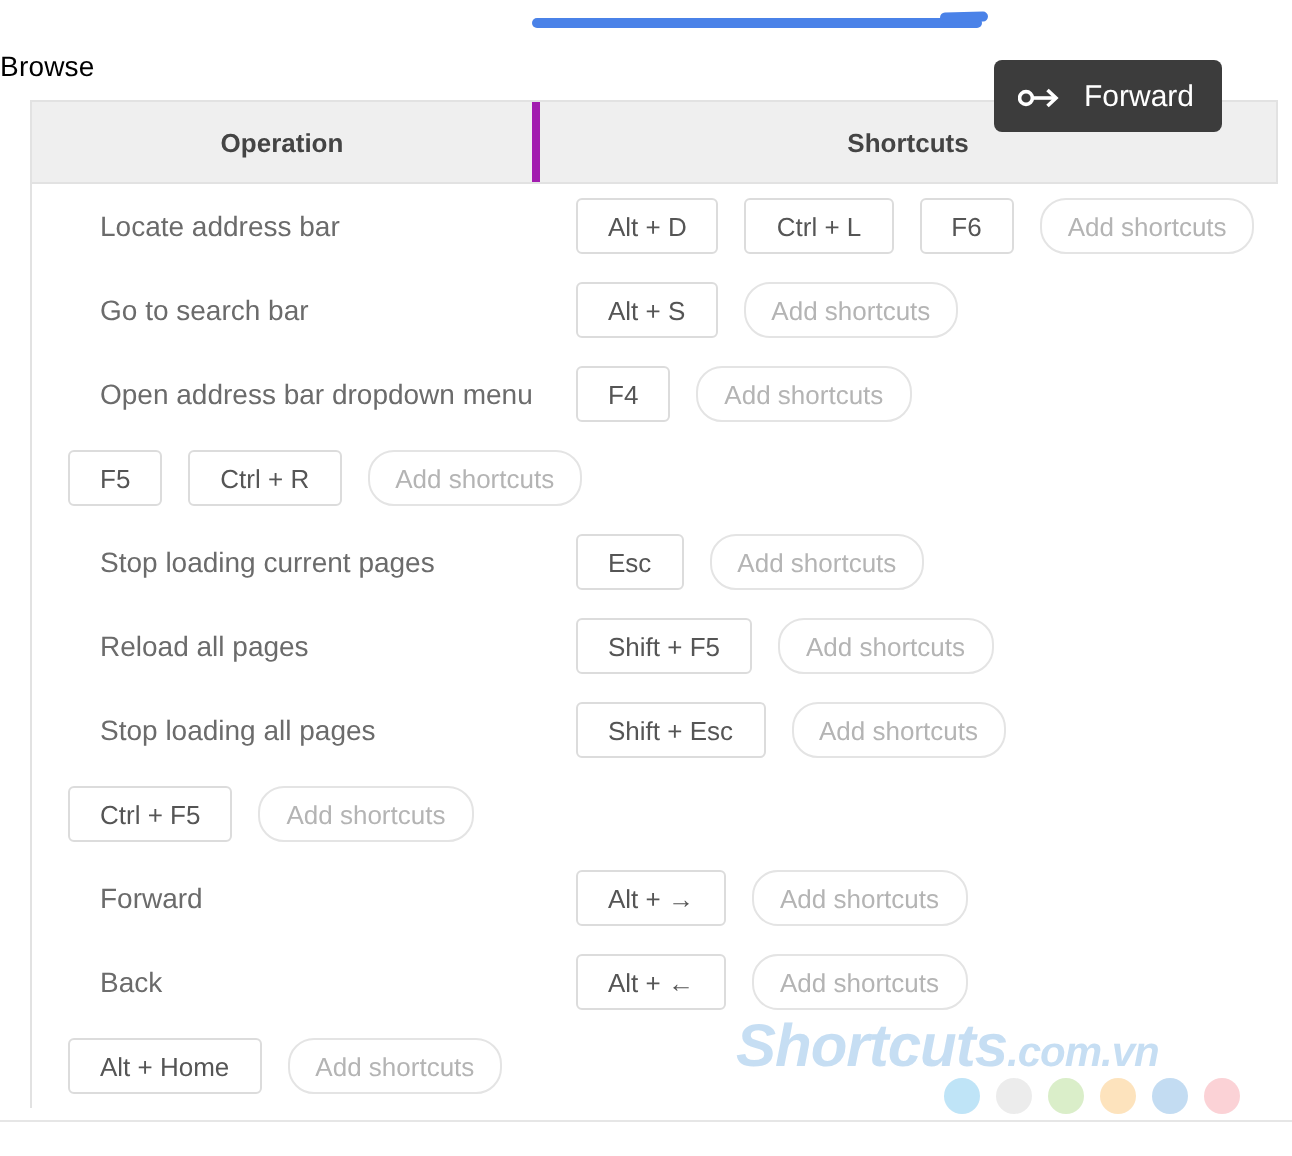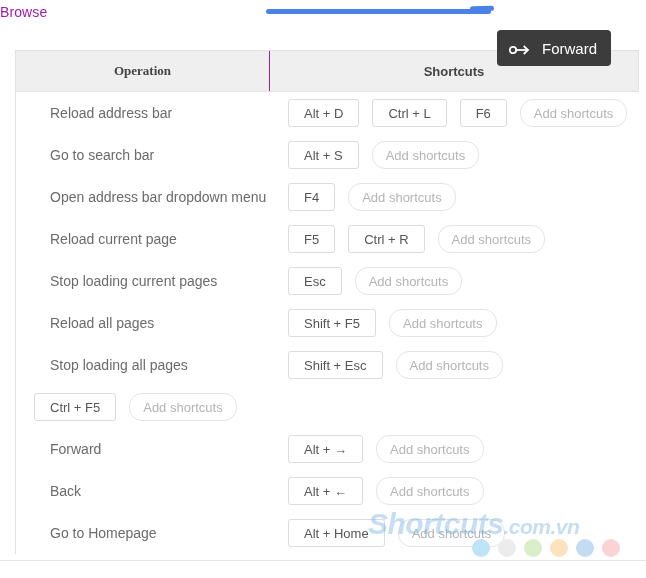--- a/index.html
+++ b/index.html
@@ -34,23 +34,23 @@
     height: 5px;
     background: #4a82e8;
     border-radius: 3px;
     transform: rotate(-1.5deg);
   }
 
   
   .page-label {
     position: absolute;
     left: 0px;
-    top: 4px;
+    top: 25px;
     font-size: 14px;
-    color: #a21caf;
+    color: #000000;
     letter-spacing: 0.1px;
   }
 
   
   .tooltip {
     position: absolute;
     left: 497px;
     top: 30px;
     height: 36px;
     box-sizing: border-box;
@@ -96,22 +96,21 @@
     display: flex;
     align-items: center;
     justify-content: center;
     font-size: 13px;
     font-weight: bold;
     color: #444;
     box-sizing: border-box;
   }
   .th-operation {
     width: 254px;
-    border-right: 1px solid #a21caf;
-    font-family: Liberation Serif, serif;
+    border-right: 4px solid #a21caf;
   }
   .th-shortcuts {
     flex: 1;
   }
 
   .tbody {
     border-right: 1px solid transparent;
   }
   .row {
     display: flex;
@@ -218,21 +217,21 @@
   <span class="tooltip-label">Forward</span>
 </div>
 
 <div class="table">
   <div class="thead">
     <div class="th th-operation">Operation</div>
     <div class="th th-shortcuts">Shortcuts</div>
   </div>
   <div class="tbody" id="tbody">
       <div class="row">
-        <div class="cell-op">Reload address bar</div>
+        <div class="cell-op">Locate address bar</div>
         <div class="cell-sc">
           <div class="chip">Alt + D</div>
           <div class="chip">Ctrl + L</div>
           <div class="chip">F6</div>
           <div class="chip add">Add shortcuts</div>
         </div>
       </div>
       <div class="row">
         <div class="cell-op">Go to search bar</div>
         <div class="cell-sc">
@@ -241,21 +240,20 @@
         </div>
       </div>
       <div class="row">
         <div class="cell-op">Open address bar dropdown menu</div>
         <div class="cell-sc">
           <div class="chip">F4</div>
           <div class="chip add">Add shortcuts</div>
         </div>
       </div>
       <div class="row">
-        <div class="cell-op">Reload current page</div>
         <div class="cell-sc">
           <div class="chip">F5</div>
           <div class="chip">Ctrl + R</div>
           <div class="chip add">Add shortcuts</div>
         </div>
       </div>
       <div class="row">
         <div class="cell-op">Stop loading current pages</div>
         <div class="cell-sc">
           <div class="chip">Esc</div>
@@ -290,21 +288,20 @@
         </div>
       </div>
       <div class="row">
         <div class="cell-op">Back</div>
         <div class="cell-sc">
           <div class="chip">Alt + ←</div>
           <div class="chip add">Add shortcuts</div>
         </div>
       </div>
       <div class="row">
-        <div class="cell-op">Go to Homepage</div>
         <div class="cell-sc">
           <div class="chip">Alt + Home</div>
           <div class="chip add">Add shortcuts</div>
         </div>
       </div>
     </div>
 </div>
 
 <div class="table-bottom"></div>
 

